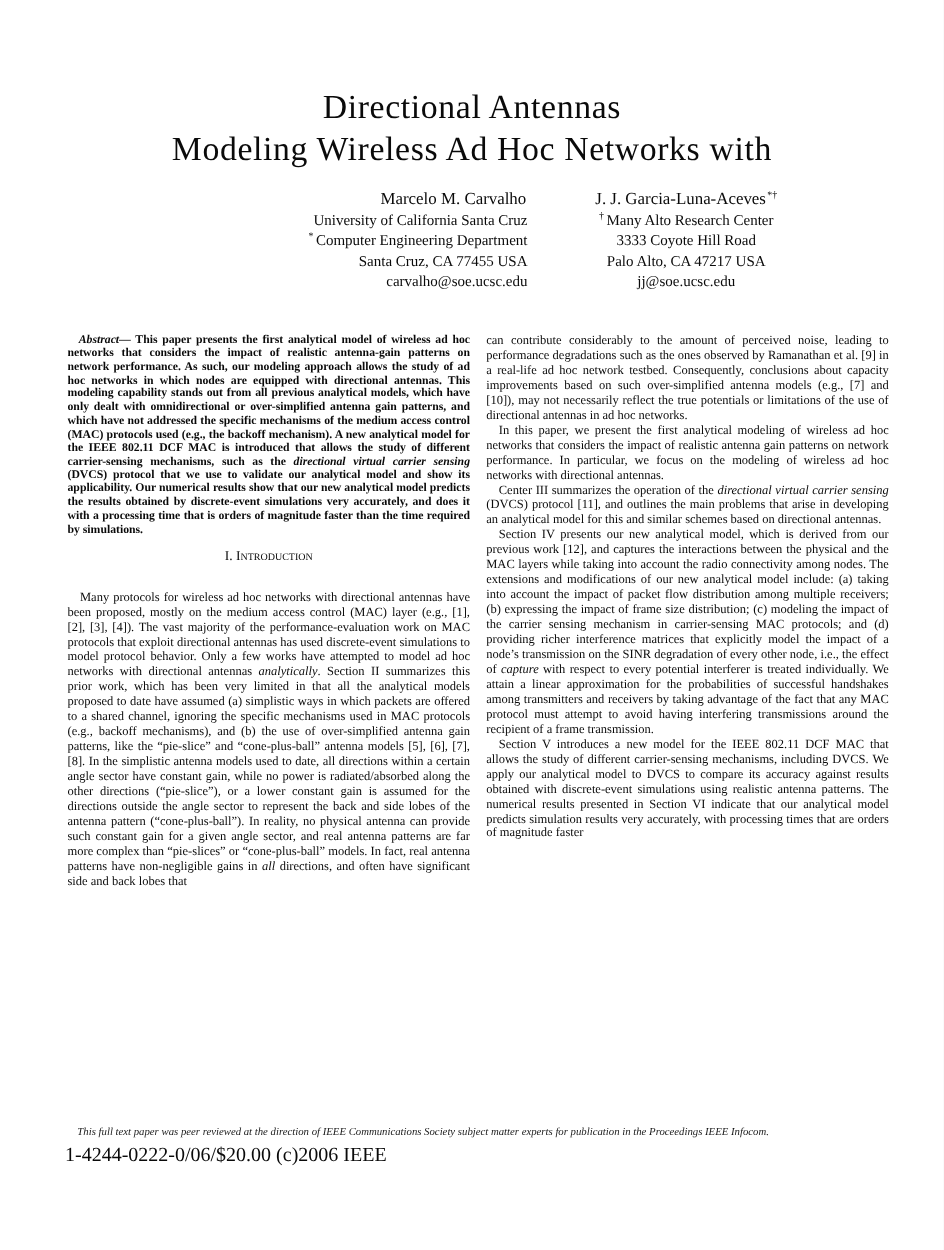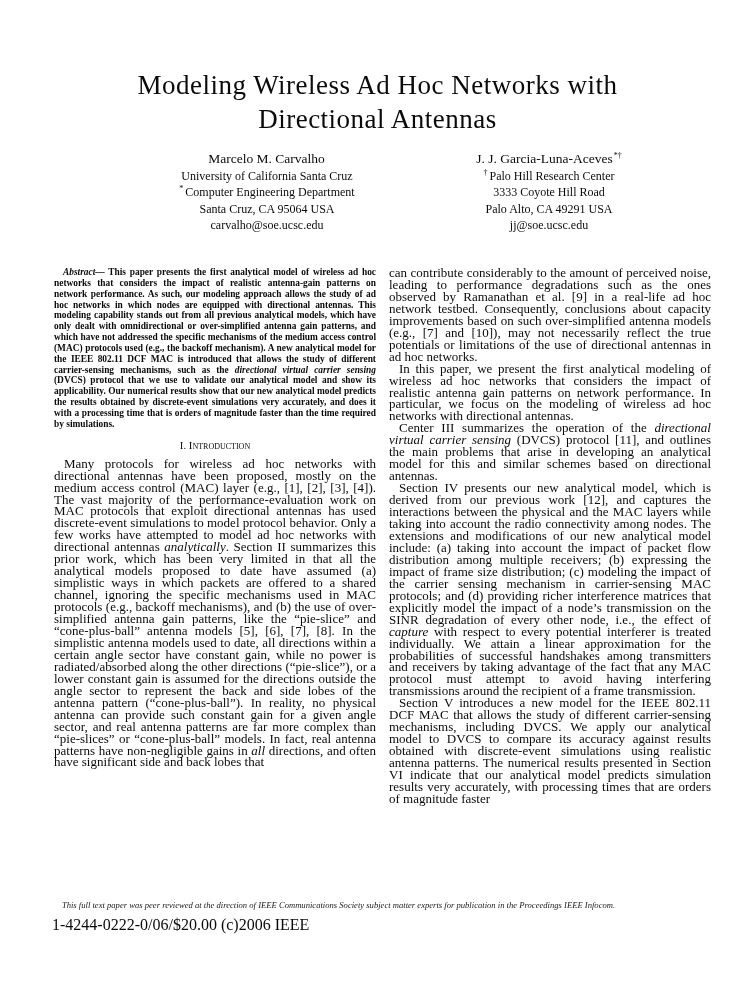--- a/index.html
+++ b/index.html
@@ -27,21 +27,21 @@
     letter-spacing: 0.5px;
   }
   .author-block {
     position: absolute;
     top: 151px;
     width: 310px;
     text-align: center;
     font-size: 12px;
     line-height: 16.5px;
   }
-  .author-1 { left: 112px; }
+  .author-1 { left: 112px; text-align: right; }
   .author-2 { left: 394px; }
   .author-name { font-size: 13.5px; }
   sup {
     font-size: 8px;
     vertical-align: super;
     line-height: 0;
   }
   sup.pre { margin-right: 2px; }
   sup.post { margin-left: 1px; }
   .col {
@@ -58,25 +58,25 @@
     font-size: 9.4px;
     line-height: 10.85px;
     font-weight: bold;
     text-indent: 9px;
   }
   .section-heading {
     text-align: center;
     font-variant: small-caps;
     font-size: 10.8px;
     margin-top: 9px;
-    margin-bottom: 7px;
+    margin-bottom: 22px;
     font-weight: normal;
   }
   .body-para {
-    font-size: 13px;
+    font-size: 10px;
     line-height: 11.95px;
     text-indent: 10px;
   }
   .body-para.no-indent { text-indent: 0; }
   .seg-italic { font-style: italic; }
   .seg-bold { font-weight: bold; }
   .seg-bolditalic { font-weight: bold; font-style: italic; }
   .footer-copyright {
     position: absolute;
     left: 52px;
@@ -93,37 +93,37 @@
     font-size: 8.6px;
     color: #1a1a1a;
   }
 </style>
 </head>
 <body>
 
 <div class="page">
 
   <div class="title-block">
+    <div class="title-line">Directional Antennas</div>
     <div class="title-line">Modeling Wireless Ad Hoc Networks with</div>
-    <div class="title-line">Directional Antennas</div>
   </div>
 
   <div class="author-block author-1">
     <div class="author-name"><span>Marcelo M. Carvalho</span><sup class="post"></sup></div>
     <div>University of California Santa Cruz</div>
     <div><sup class="pre">*</sup><span>Computer Engineering Department</span></div>
-    <div>Santa Cruz, CA 95064 USA</div>
+    <div>Santa Cruz, CA 77455 USA</div>
     <div>carvalho@soe.ucsc.edu</div>
   </div>
 
   <div class="author-block author-2">
     <div class="author-name"><span>J. J. Garcia-Luna-Aceves</span><sup class="post">*†</sup></div>
-    <div><sup class="pre">†</sup><span>Palo Hill Research Center</span></div>
+    <div><sup class="pre">†</sup><span>Many Alto Research Center</span></div>
     <div>3333 Coyote Hill Road</div>
-    <div>Palo Alto, CA 49291 USA</div>
+    <div>Palo Alto, CA 47217 USA</div>
     <div>jj@soe.ucsc.edu</div>
   </div>
 
   <div class="col col-left">
     <p class="abstract"><span class="seg-bolditalic">Abstract</span><span class="seg-bold">— This paper presents the first analytical model of wireless ad hoc networks that considers the impact of realistic antenna-gain patterns on network performance. As such, our modeling approach allows the study of ad hoc networks in which nodes are equipped with directional antennas. This modeling capability stands out from all previous analytical models, which have only dealt with omnidirectional or over-simplified antenna gain patterns, and which have not addressed the specific mechanisms of the medium access control (MAC) protocols used (e.g., the backoff mechanism). A new analytical model for the IEEE 802.11 DCF MAC is introduced that allows the study of different carrier-sensing mechanisms, such as the </span><span class="seg-bolditalic">directional virtual carrier sensing</span><span class="seg-bold"> (DVCS) protocol that we use to validate our analytical model and show its applicability. Our numerical results show that our new analytical model predicts the results obtained by discrete-event simulations very accurately, and does it with a processing time that is orders of magnitude faster than the time required by simulations.</span></p>
     <h2 class="section-heading">I. Introduction</h2>
     <p class="body-para"><span class="seg-normal">Many protocols for wireless ad hoc networks with directional antennas have been proposed, mostly on the medium access control (MAC) layer (e.g., [1], [2], [3], [4]). The vast majority of the performance-evaluation work on MAC protocols that exploit directional antennas has used discrete-event simulations to model protocol behavior. Only a few works have attempted to model ad hoc networks with directional antennas </span><span class="seg-italic">analytically</span><span class="seg-normal">. Section II summarizes this prior work, which has been very limited in that all the analytical models proposed to date have assumed (a) simplistic ways in which packets are offered to a shared channel, ignoring the specific mechanisms used in MAC protocols (e.g., backoff mechanisms), and (b) the use of over-simplified antenna gain patterns, like the “pie-slice” and “cone-plus-ball” antenna models [5], [6], [7], [8]. In the simplistic antenna models used to date, all directions within a certain angle sector have constant gain, while no power is radiated/absorbed along the other directions (“pie-slice”), or a lower constant gain is assumed for the directions outside the angle sector to represent the back and side lobes of the antenna pattern (“cone-plus-ball”). In reality, no physical antenna can provide such constant gain for a given angle sector, and real antenna patterns are far more complex than “pie-slices” or “cone-plus-ball” models. In fact, real antenna patterns have non-negligible gains in </span><span class="seg-italic">all</span><span class="seg-normal"> directions, and often have significant side and back lobes that</span></p>
   </div>
 
   <div class="col col-right">

